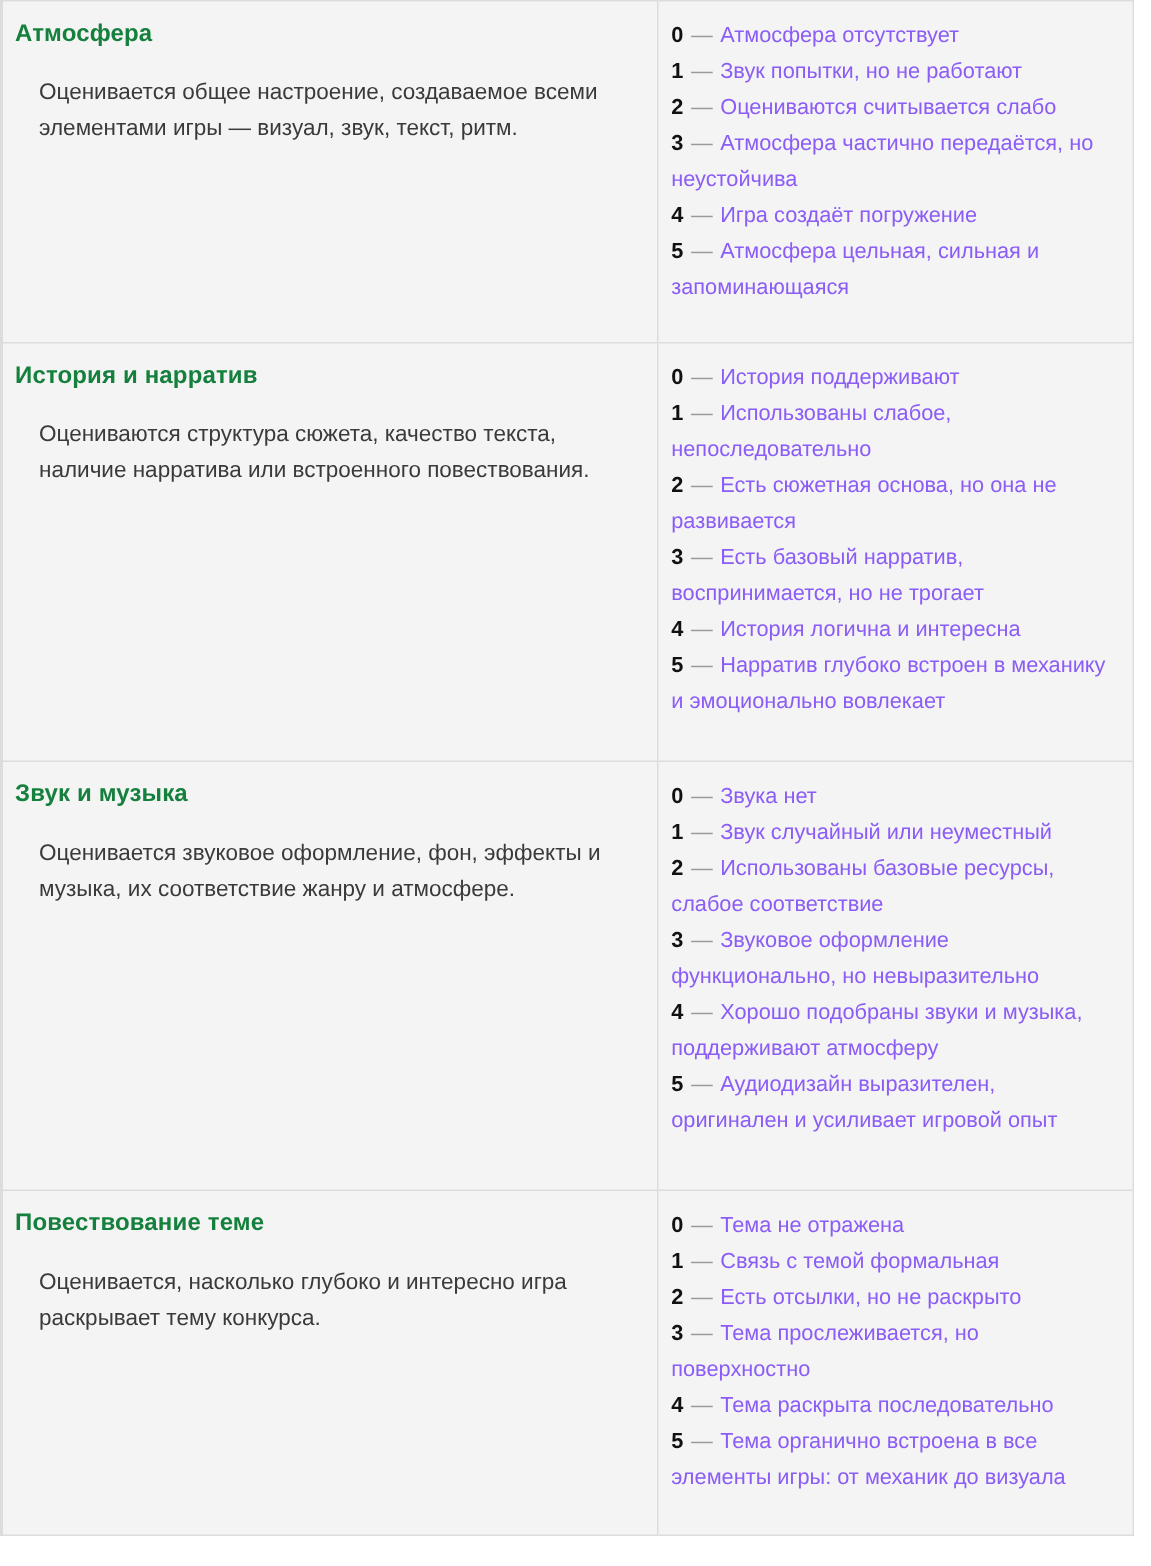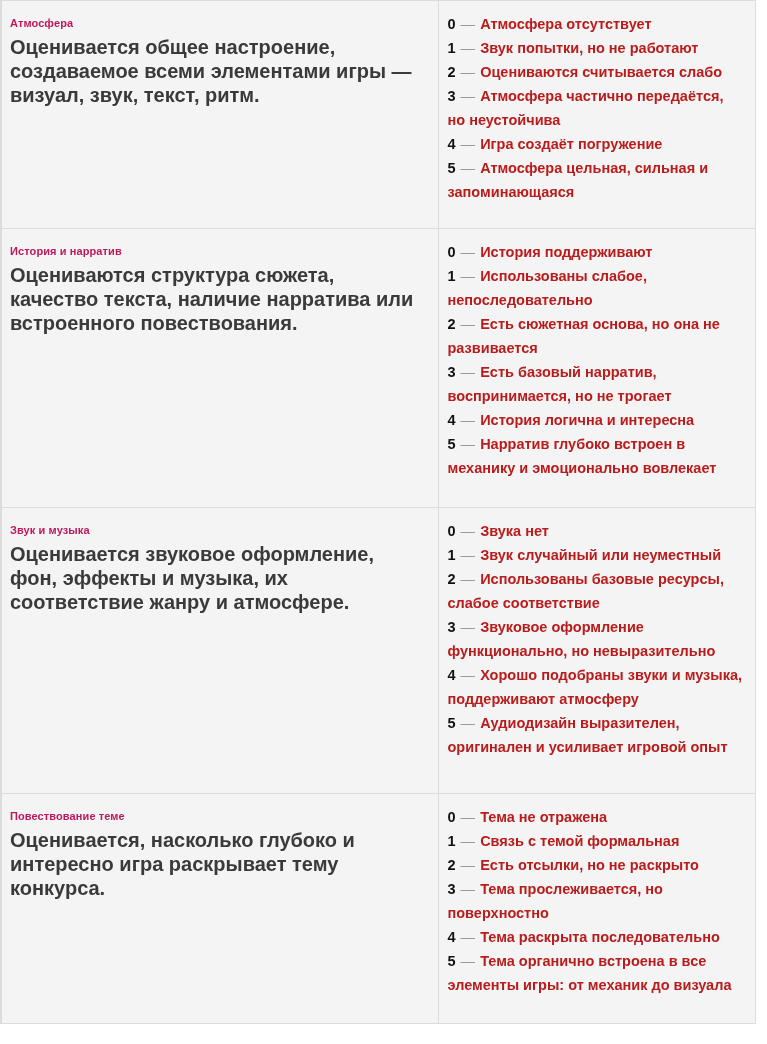--- a/index.html
+++ b/index.html
@@ -49,34 +49,34 @@
     padding-left: 8px;
     padding-right: 18px;
   }
 
   .criteria-table td.cell-scale {
     padding-left: 9px;
     padding-right: 10px;
   }
 
   .criterion-title {
-    font-size: 11px;
+    font-size: 16px;
     font-weight: bold;
-    color: #be185d;
+    color: #15803d;
     line-height: 22px;
     margin: 0 0 1px 0;
     letter-spacing: 0.1px;
   }
 
   .criterion-desc {
-    font-size: 20px;
-    font-weight: bold;
+    font-size: 15px;
+    font-weight: normal;
     color: #3a3a3a;
     line-height: 24px;
-    margin: 0;
+    margin: 16px;
   }
 
   .scale-list {
     list-style: none;
     margin: 0;
     padding: 0;
   }
 
   .scale-item {
     font-size: 14.5px;
@@ -90,22 +90,21 @@
     font-weight: bold;
     color: #111111;
   }
 
   .scale-dash {
     color: #9a9a9a;
     padding: 0 1px;
   }
 
   .scale-text {
-    color: #b91c1c;
-    font-weight: bold;
+    color: #8b5cf6;
   }
 
   
   .criteria-table tr.row-h1 td { height: 204px; }
   .criteria-table tr.row-h2 td { height: 255px; }
   .criteria-table tr.row-h3 td { height: 262px; }
   .criteria-table tr.row-h4 td { height: 206px; }
 </style>
 </head>
 <body>

